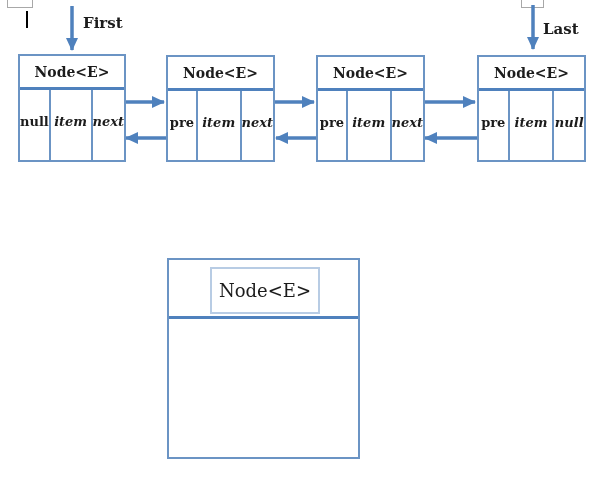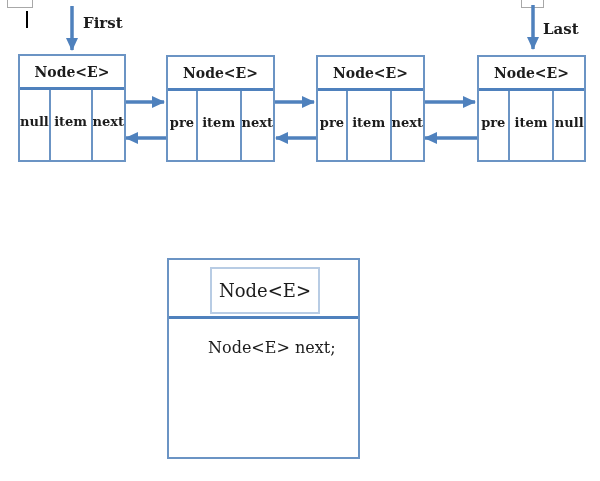--- a/index.html
+++ b/index.html
@@ -25,21 +25,21 @@
         background:#fff;border:2px solid var(--box-border,#6b94c4);}
   .node-1{left:18px;top:54px;width:108px;height:108px;}
   .node-2{left:166px;}
   .node-3{left:316px;}
   .node-4{left:477px;}
   .node-header{height:31px;display:flex;align-items:center;justify-content:center;
         border-bottom:3px solid var(--accent,#4f81bd);font-size:14px;font-weight:bold;}
   .node-cells{display:flex;height:calc(100% - 34px);}
   .cell{display:flex;align-items:center;justify-content:center;box-sizing:border-box;
         padding-bottom:7px;font-size:13px;font-weight:bold;}
-  .cell + .cell{border-left:2px solid var(--box-border,#6b94c4);}
+  .cell + .cell{border-left:2px solid var(--box-border,#6b94c4);font-style:italic;}
   .c-a{flex:30;}
   .c-b{flex:45;}
   .c-c{flex:31;}
   
   .class-box{position:absolute;left:167px;top:258px;width:193px;height:201px;box-sizing:border-box;
         background:#fff;border:2px solid var(--box-border,#6b94c4);}
   .class-header{position:relative;height:56px;border-bottom:3px solid var(--accent,#4f81bd);}
   .class-title-rect{position:absolute;left:41px;top:7px;width:110px;height:47px;box-sizing:border-box;
         border:2px solid var(--inner-border,#b8cce4);display:flex;align-items:center;justify-content:center;
         font-size:18px;}
@@ -107,17 +107,16 @@
       <div class="cell c-b">item</div>
       <div class="cell c-c">null</div>
     </div>
   </div>
 
   <div class="class-box">
     <div class="class-header">
       <div class="class-title-rect">Node&lt;E&gt;</div>
     </div>
     <div class="class-body">
-      <div>Node&lt;E&gt; next;</div>
     </div>
   </div>
 
 </div>
 
 </body></html>

